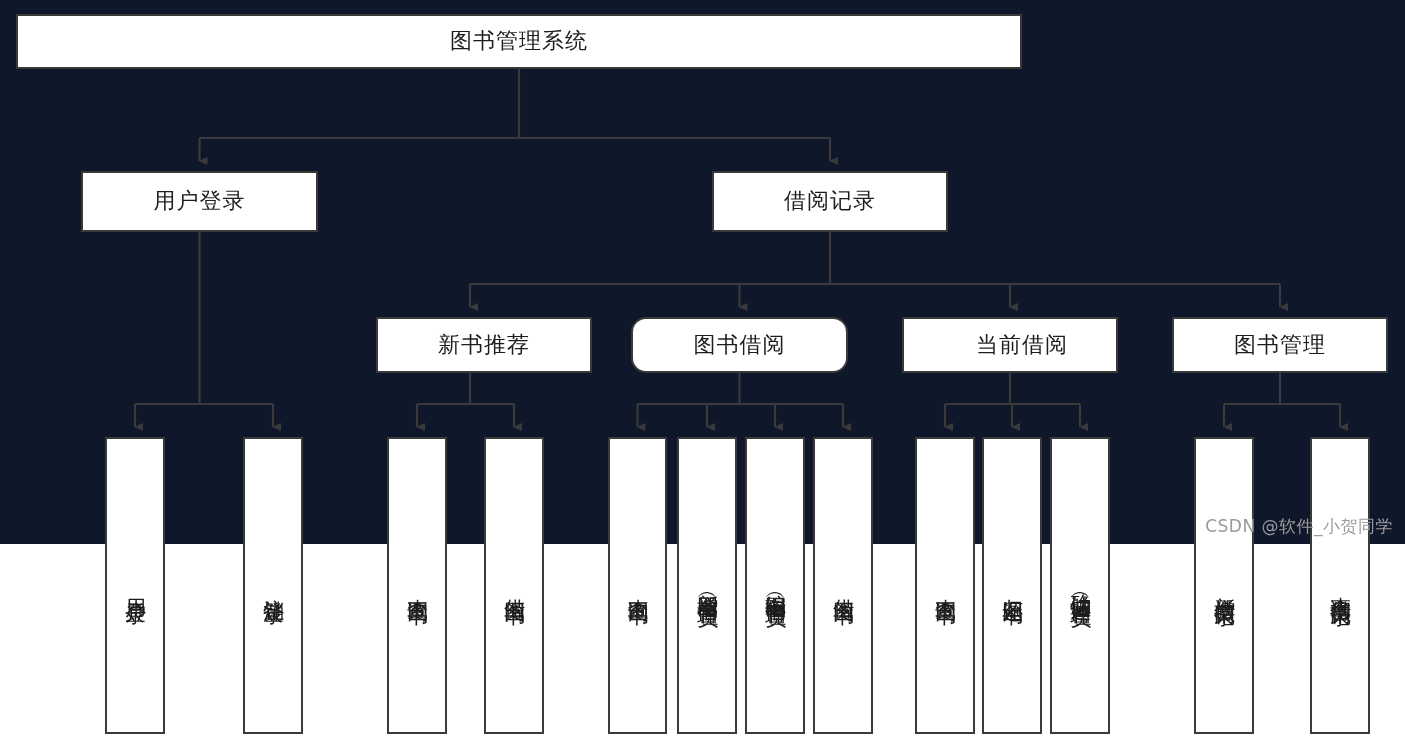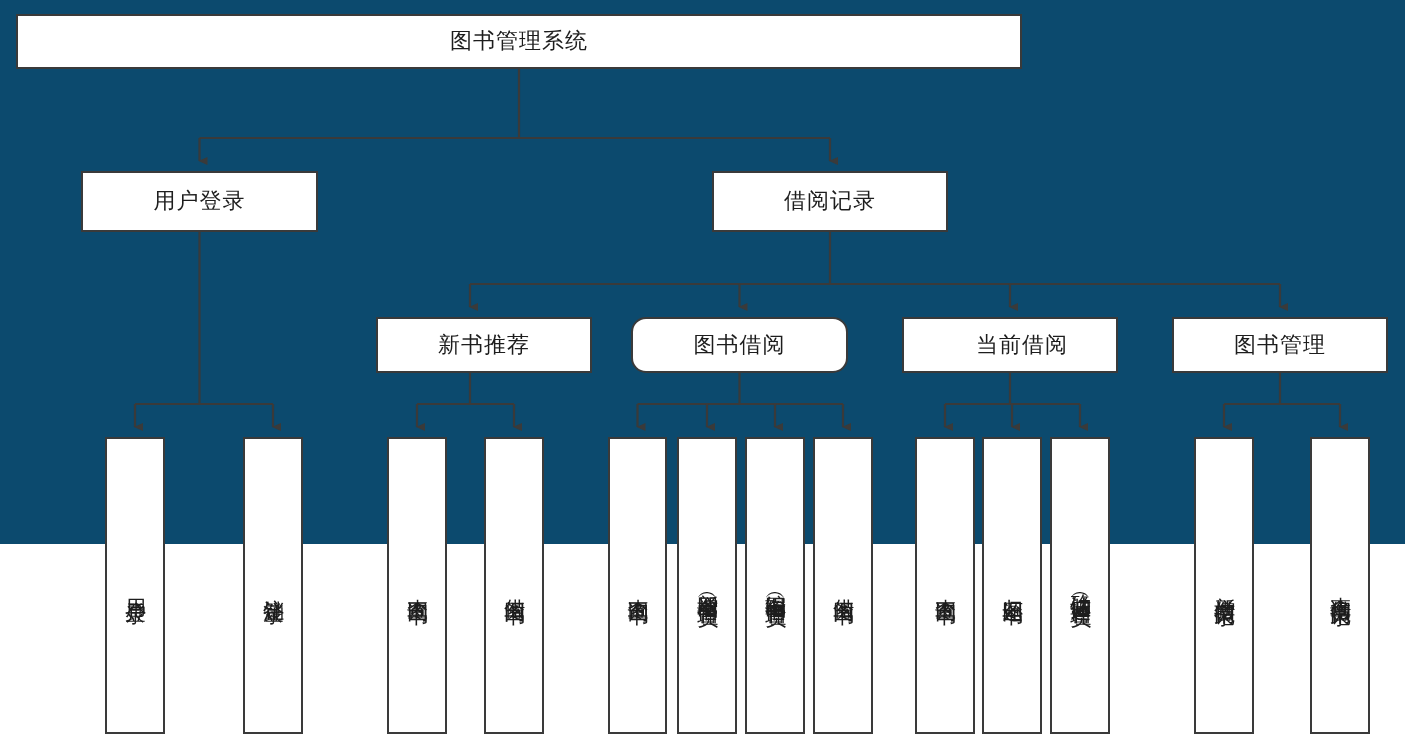--- a/index.html
+++ b/index.html
@@ -10,21 +10,21 @@
   body {
     width: 1405px;
     height: 747px;
     font-family: "DejaVu Sans", "Liberation Sans", sans-serif;
     overflow: hidden;
   }
   #diagram-root {
     position: relative;
     width: 1405px;
     height: 544px;
-    background: #0c4a6e;
+    background: #0f172a;
   }
   svg#edges {
     position: absolute;
     left: 0;
     top: 0;
     width: 1405px;
     height: 747px;
     pointer-events: none;
   }
   .node {
@@ -170,13 +170,14 @@
         <span class="node-label">确认归还（管理员）</span>
       </div>
       <div class="node vert" style="left: 1194px; top: 437px; width: 60px; height: 297px;">
         <span class="node-label">新增借阅记录</span>
       </div>
       <div class="node vert" style="left: 1310px; top: 437px; width: 60px; height: 297px;">
         <span class="node-label">查询借阅记录</span>
       </div>
     </div>
 
+  <div id="watermark">CSDN @软件_小贺同学</div>
 </div>
 
 </body></html>

